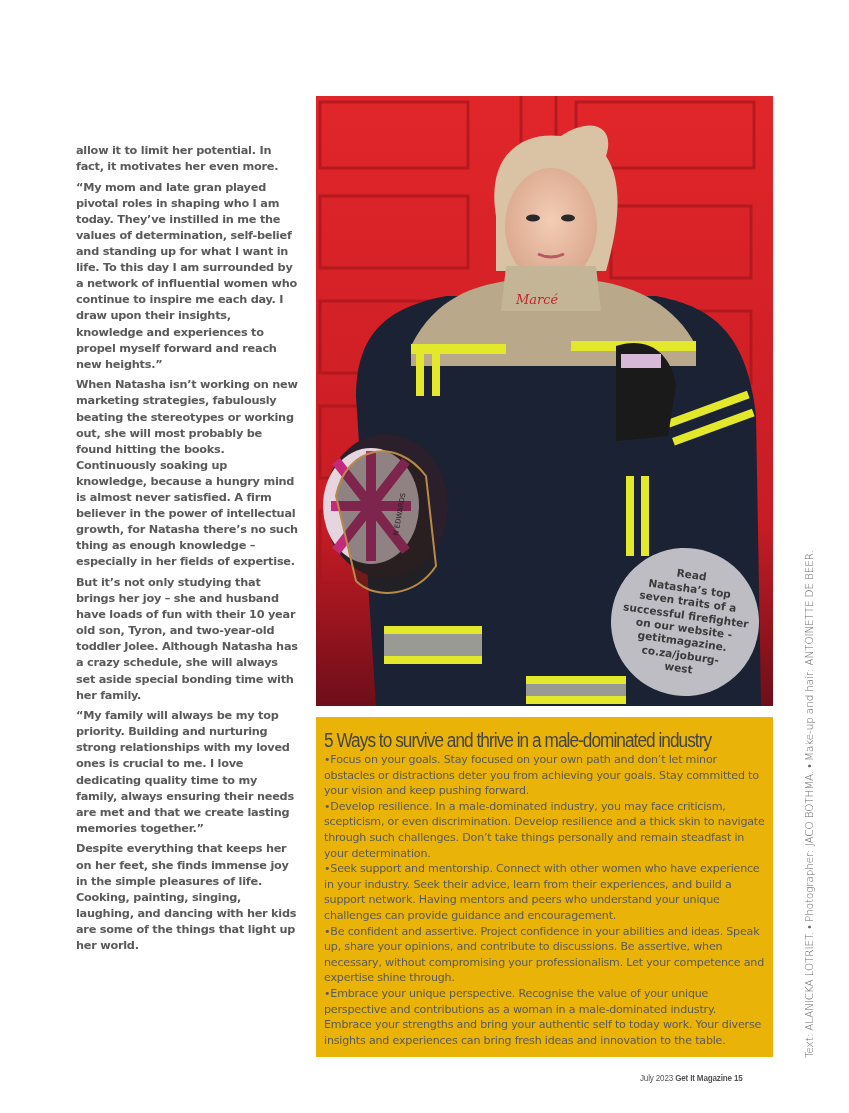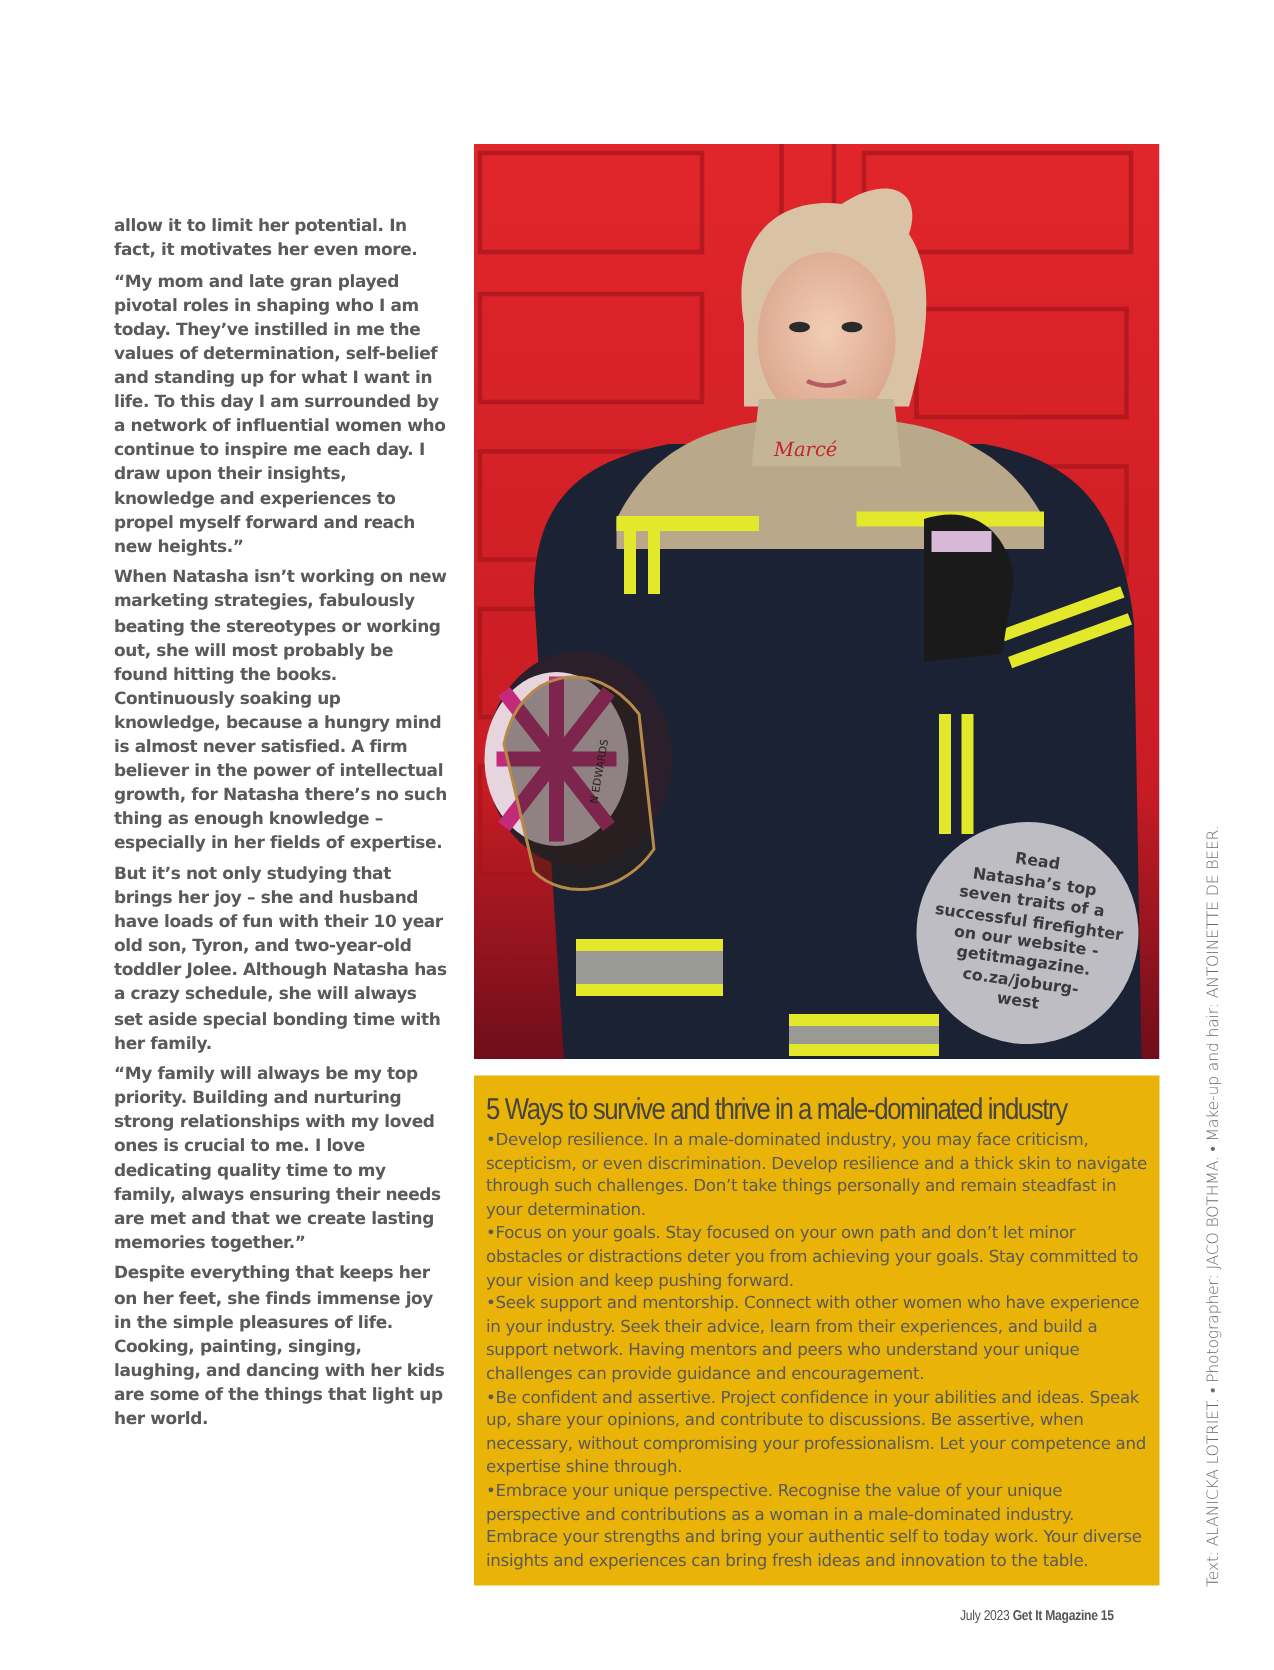--- a/index.html
+++ b/index.html
@@ -11,21 +11,21 @@
     position: absolute; left: 76px; top: 143px; width: 222px;
     font-size: 11.3px; line-height: 16.1px; color: #5a5a5a;
     letter-spacing: -0.25px; font-weight: 700;
   }
   .col-left p { margin-bottom: 4.5px; }
   .col-left p .it { font-style: italic; }
 
   
   .photo {
     position: absolute; left: 316px; top: 96px; width: 457px; height: 610px;
-    overflow: hidden; background: #c4b5fd;
+    overflow: hidden; background: #fde047;
   }
   .photo svg { display: block; width: 100%; height: 100%; }
 
   .callout {
     position: absolute; left: 611px; top: 548px; width: 148px; height: 148px;
     border-radius: 50%; background: rgba(220, 216, 222, 0.85);
     display: flex; align-items: center; justify-content: center;
     transform: rotate(8deg);
   }
   .callout-text {
@@ -160,22 +160,22 @@
 successful firefighter
 on our website -
 getitmagazine.
 co.za/joburg-
 west</div>
 </div>
 
 <div class="tips-box">
   <h2 class="tips-title">5 Ways to survive and thrive in a male-dominated industry</h2>
   <ul class="tips-list">
+    <li>Focus on your goals. Stay focused on your own path and don’t let minor obstacles or distractions deter you from achieving your goals. Stay committed to your vision and keep pushing forward.</li>
     <li>Develop resilience. In a male-dominated industry, you may face criticism, scepticism, or even discrimination. Develop resilience and a thick skin to navigate through such challenges. Don’t take things personally and remain steadfast in your determination.</li>
-    <li>Focus on your goals. Stay focused on your own path and don’t let minor obstacles or distractions deter you from achieving your goals. Stay committed to your vision and keep pushing forward.</li>
     <li>Seek support and mentorship. Connect with other women who have experience in your industry. Seek their advice, learn from their experiences, and build a support network. Having mentors and peers who understand your unique challenges can provide guidance and encouragement.</li>
     <li>Be confident and assertive. Project confidence in your abilities and ideas. Speak up, share your opinions, and contribute to discussions. Be assertive, when necessary, without compromising your professionalism. Let your competence and expertise shine through.</li>
     <li>Embrace your unique perspective. Recognise the value of your unique perspective and contributions as a woman in a male-dominated industry. Embrace your strengths and bring your authentic self to today work. Your diverse insights and experiences can bring fresh ideas and innovation to the table.</li>
   </ul>
 </div>
 
 <div class="credits">Text: ALANICKA LOTRIET. • Photographer: JACO BOTHMA. • Make-up and hair: ANTOINETTE DE BEER.</div>
 
 <div class="folio">
   <span>July 2023</span>

